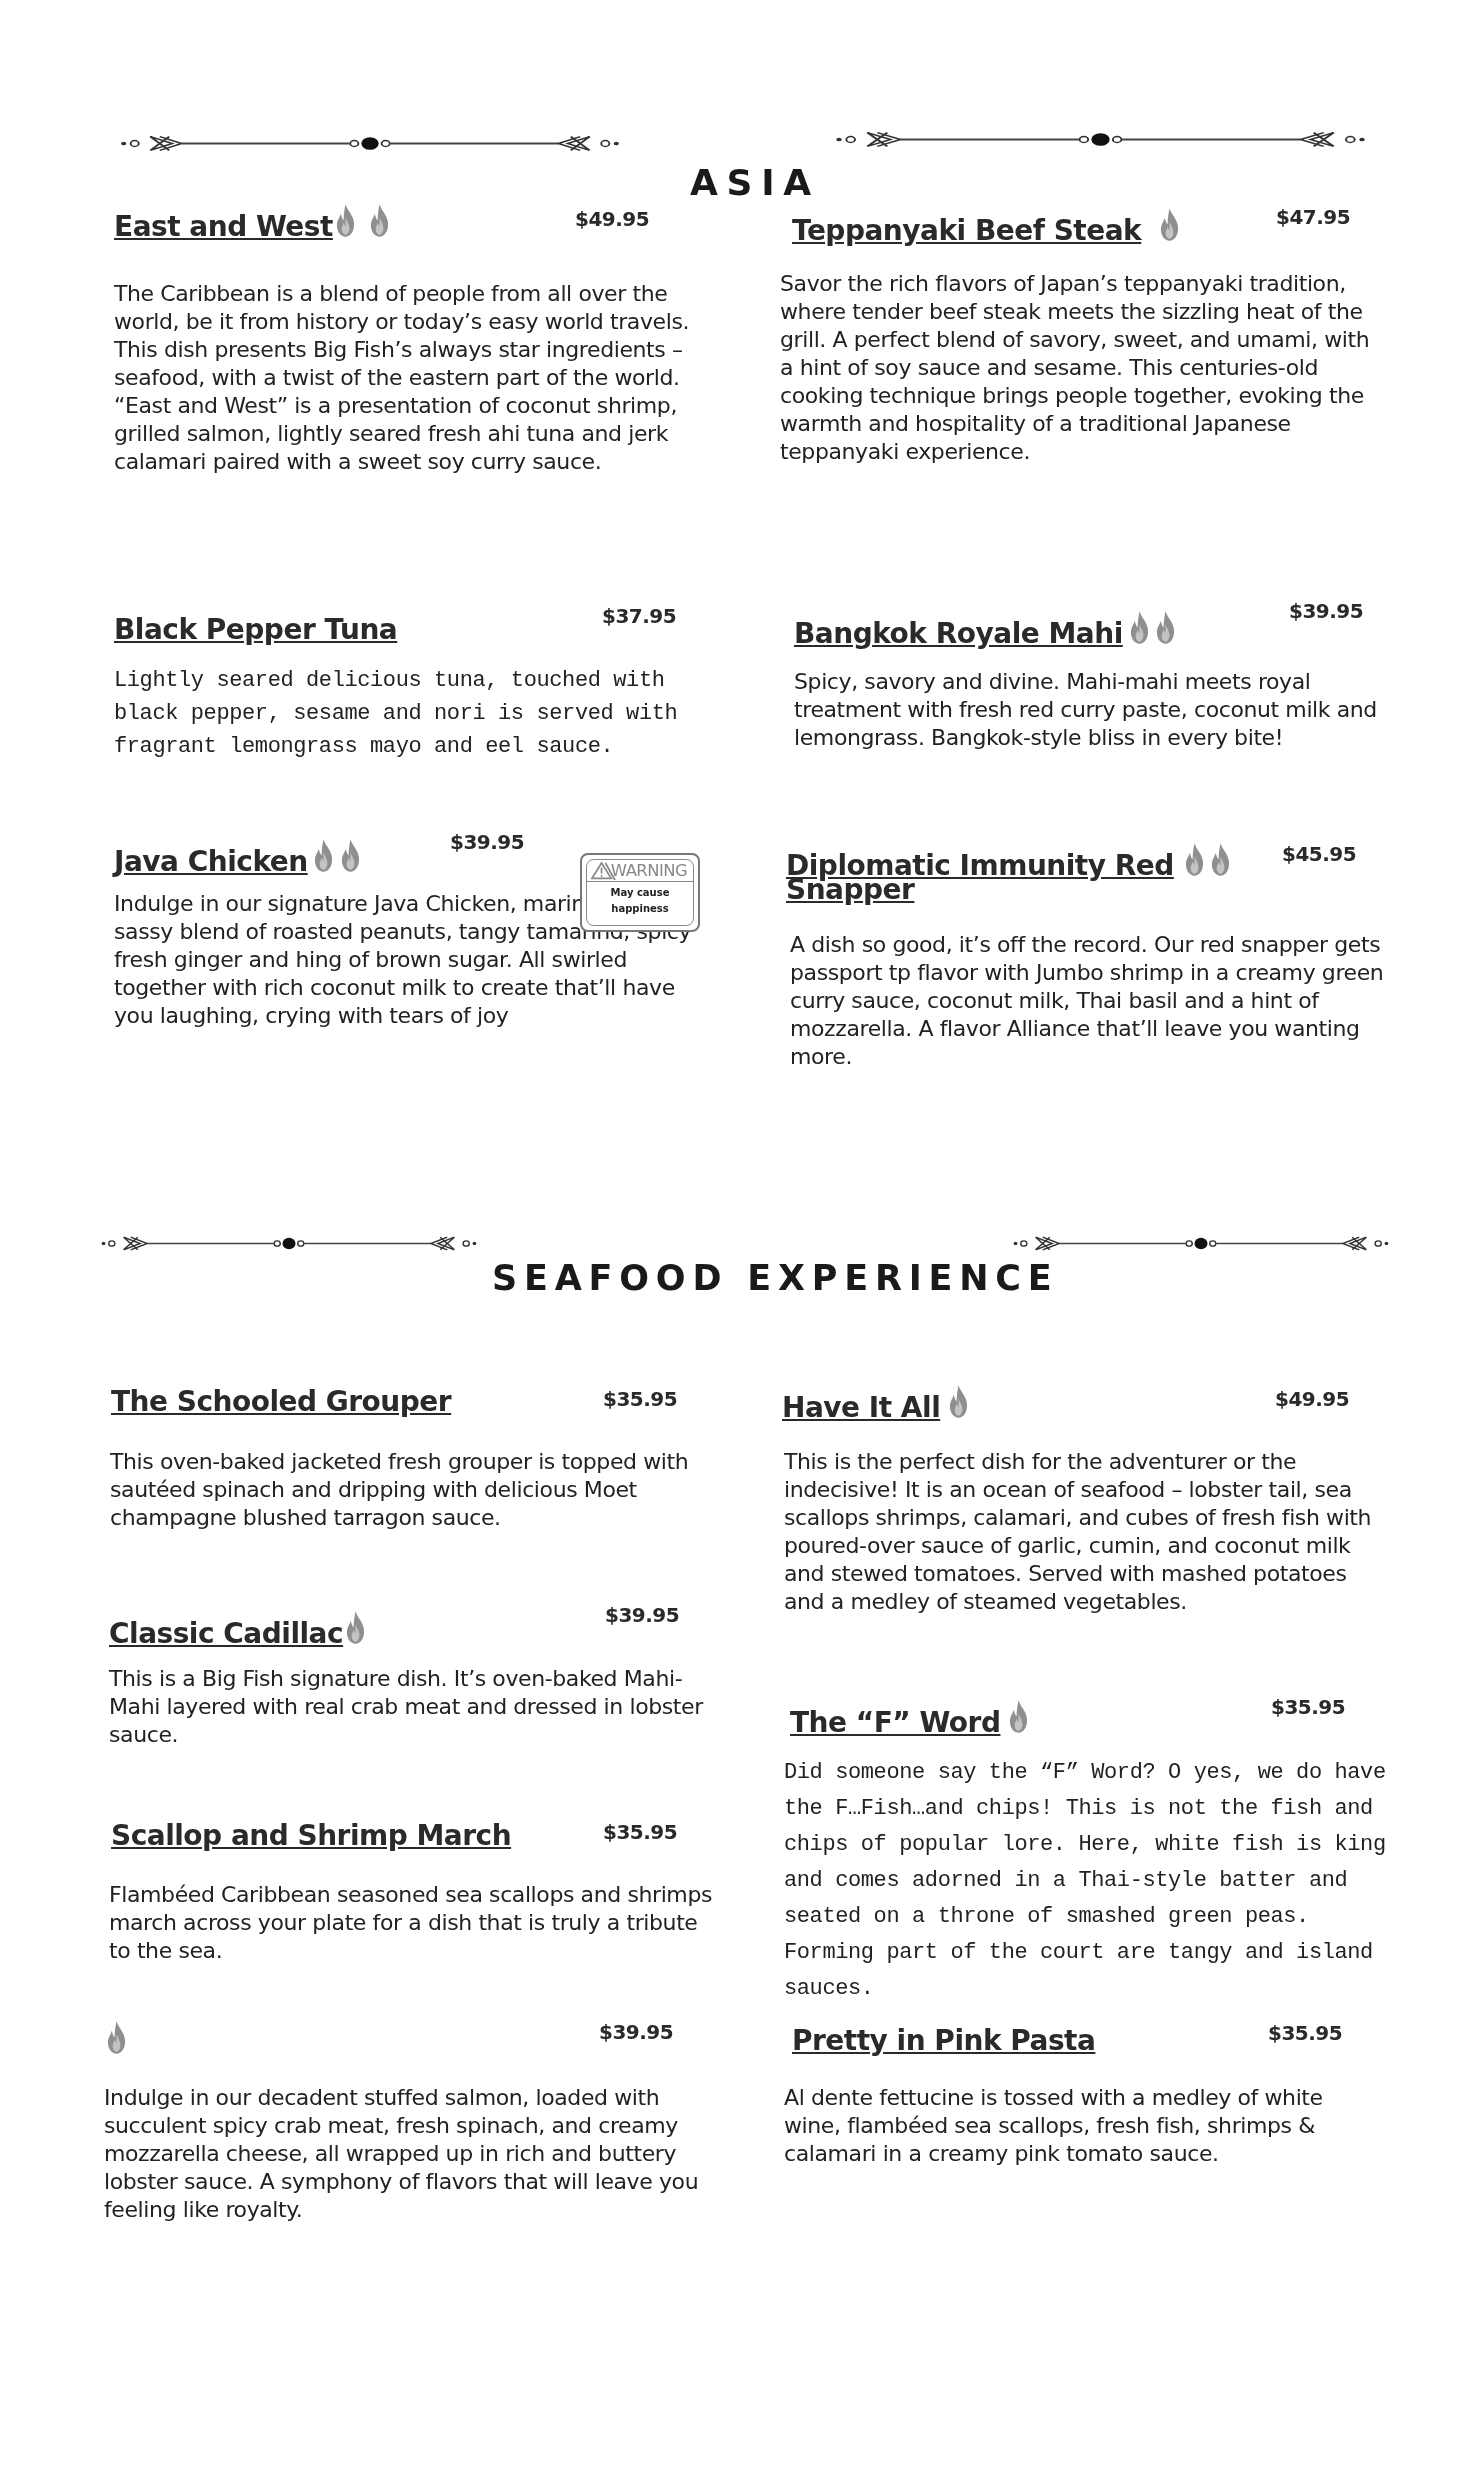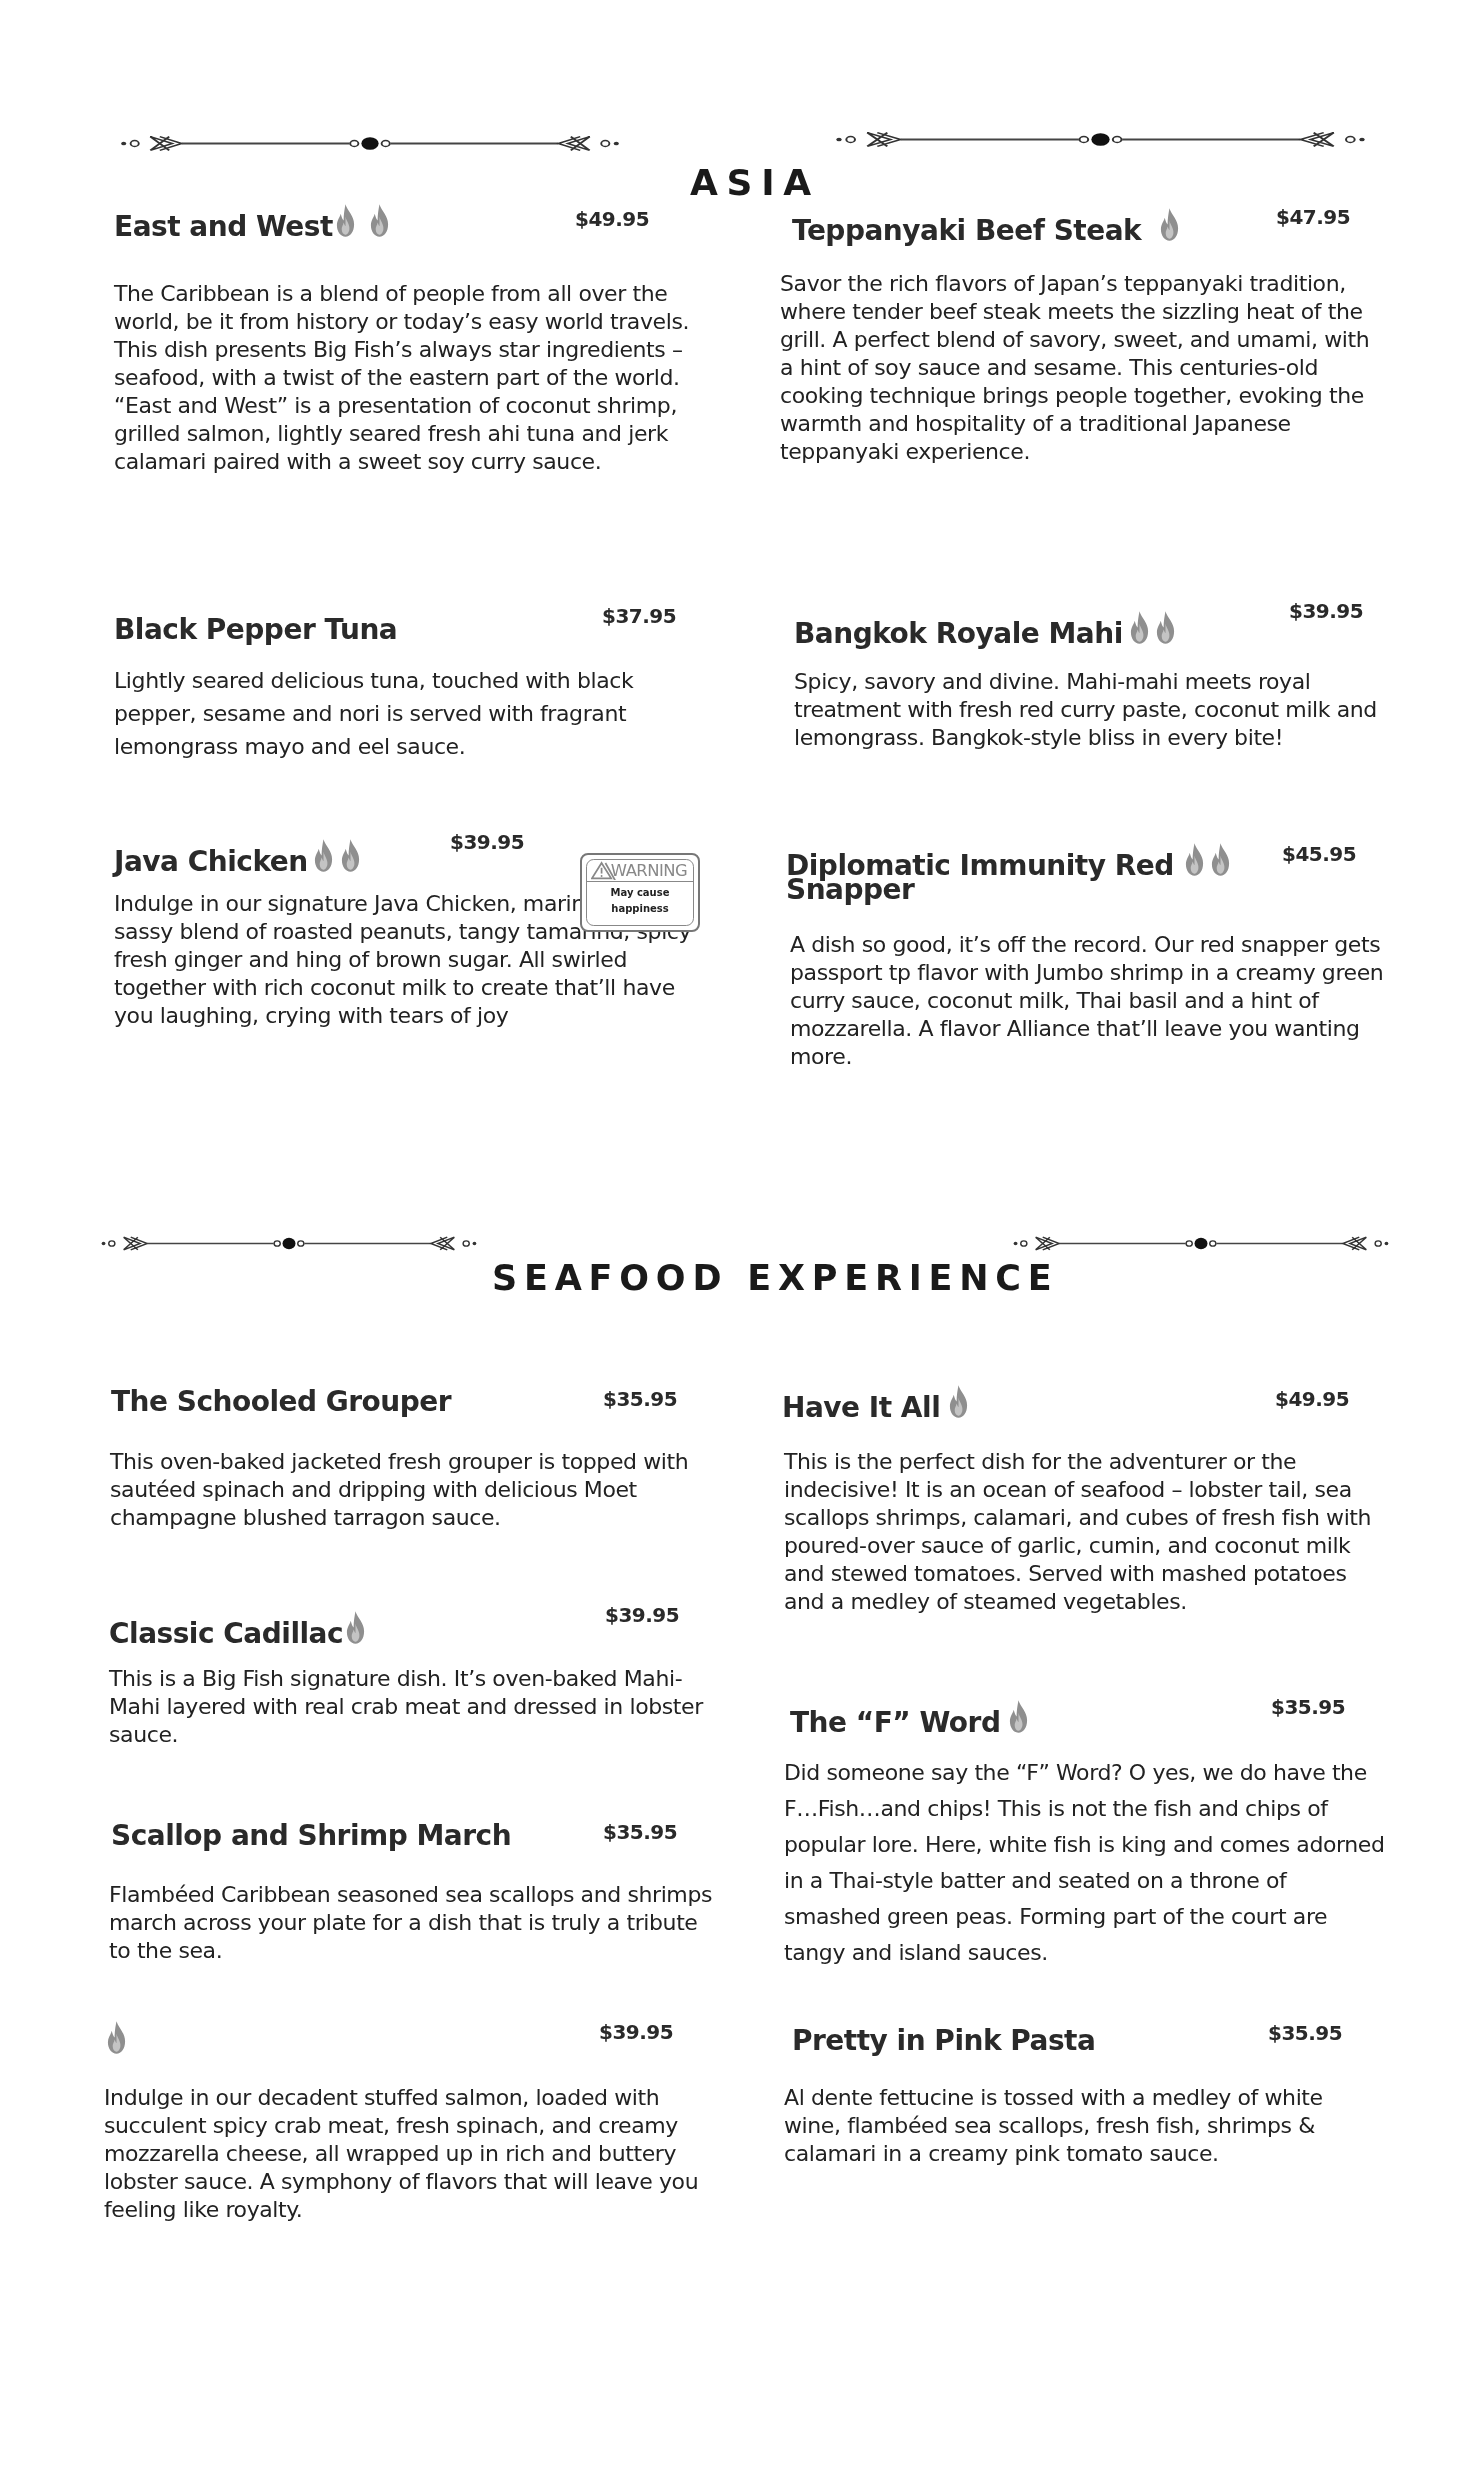--- a/index.html
+++ b/index.html
@@ -2,27 +2,27 @@
 <html><head>
 <meta charset="utf-8">
 <style>
   html, body { margin: 0; padding: 0; background: #ffffff; }
   body { width: 1483px; height: 2472px; position: relative; overflow: hidden;
          font-family: "DejaVu Sans", sans-serif; color: #1e1e1e; }
   .section-title { position: absolute; font-family: "DejaVu Sans", sans-serif; font-weight: bold;
                    color: #1a1a1a; white-space: nowrap; margin-top: 40px; }
   .divider { position: absolute; height: 19.3px; }
   .dish-name { position: absolute; font-size: 28px; font-weight: bold; color: #2a2a2a;
-               white-space: nowrap; letter-spacing: -0.5px; line-height: 31px; }
+               white-space: nowrap; letter-spacing: -0.5px; line-height: 31px; text-decoration: underline; }
   .flames { display: inline-block; vertical-align: baseline; margin-left: 1.9px; }
   .flame { display: inline-block; width: 21px; height: 35px; vertical-align: -1.9px; margin-right: 5.8px; }
   .price { position: absolute; font-size: 20px; font-weight: bold; color: #2a2a2a; white-space: nowrap;
            letter-spacing: -0.5px; }
   .desc { position: absolute; font-size: 22px; color: #222; line-height: 28px; letter-spacing: -0.4px; }
-  .desc.loose { line-height: 36px; }
+  .desc.loose { line-height: 36px; font-family: Liberation Mono, monospace; }
   .warning { position: absolute; left: 580px; top: 853px; width: 120px; height: 79px;
              border: 2.9px solid #777; border-radius: 8px; box-sizing: border-box; background: #fff; }
   .warning-inner { position: absolute; left: 3.9px; top: 3.9px; right: 3.9px; bottom: 3.9px;
                    border: 1.9px solid #888; border-radius: 7.7px; }
   .warning-head { position: absolute; left: 0; right: 0; top: 0; height: 21px; border-bottom: 1.9px solid #888;
                   font-size: 16.4px; color: #888; text-align: right; padding-right: 5.8px; line-height: 21px; letter-spacing: -0.5px; }
   .warning-tri { position: absolute; left: 3.9px; top: 1px; }
   .warning-body { position: absolute; left: 0; right: 0; top: 25px; text-align: center; font-size: 10px;
                   font-weight: bold; color: #222; line-height: 16.4px; }
 </style>

